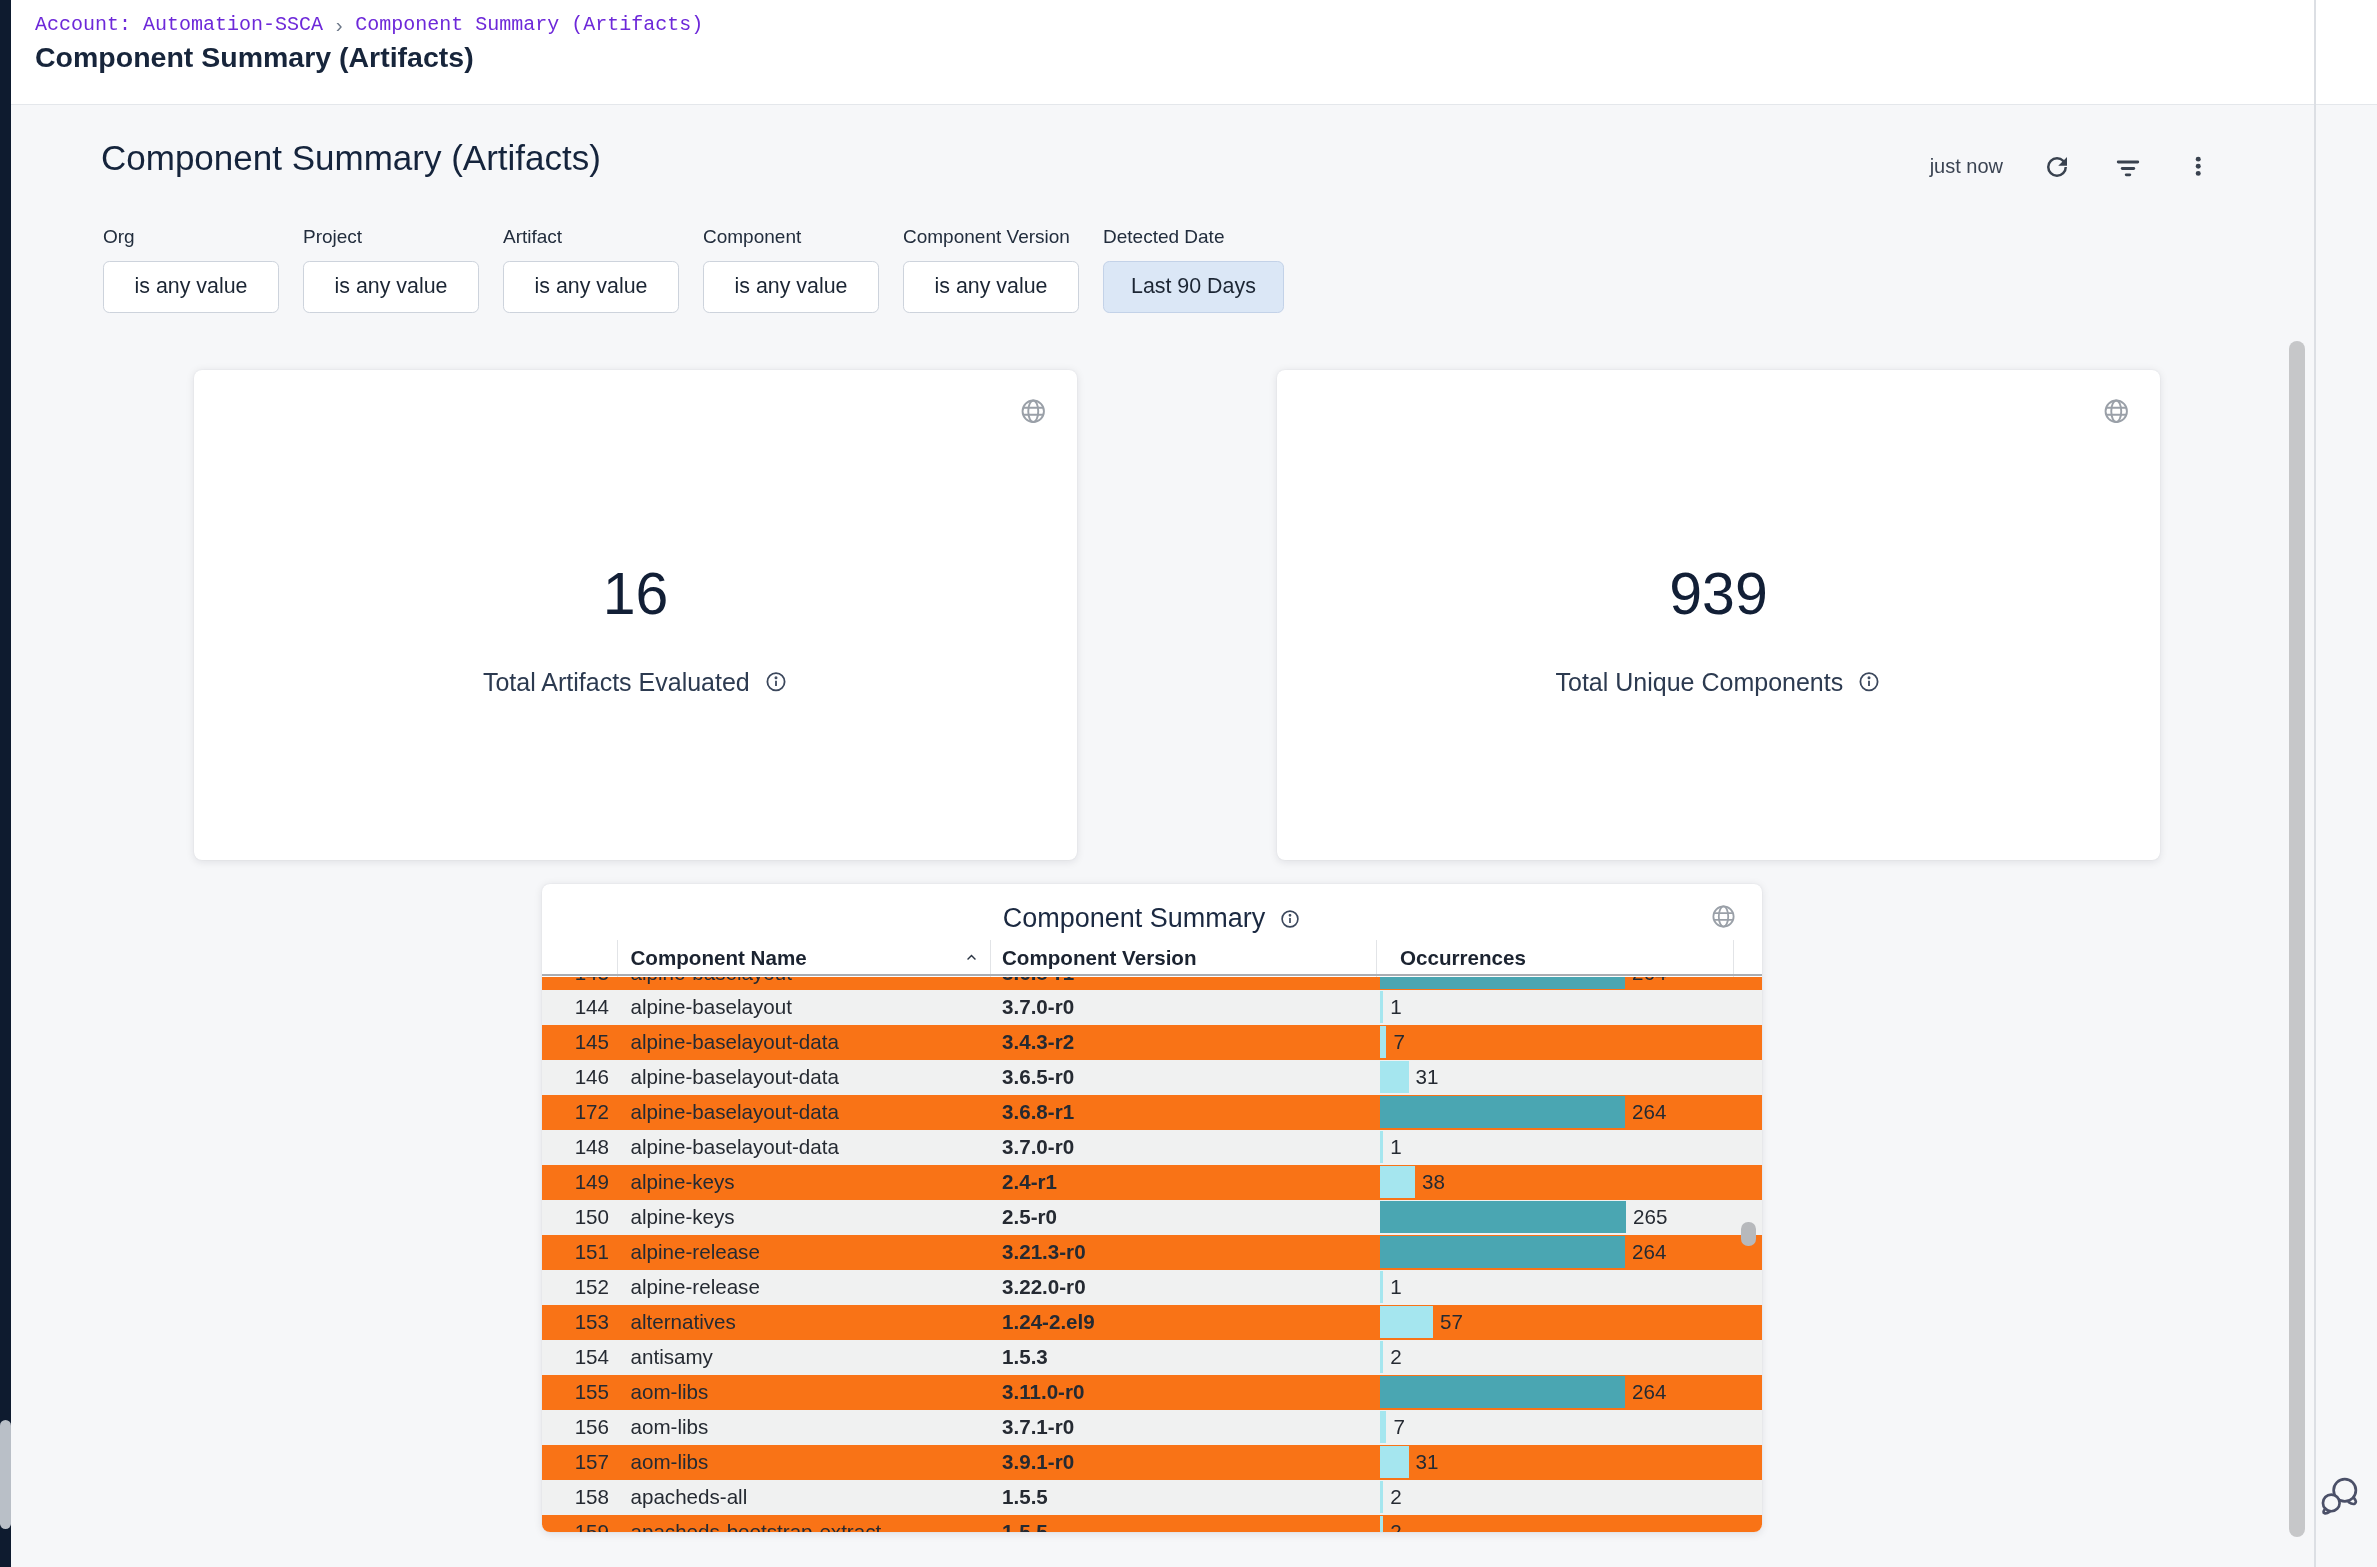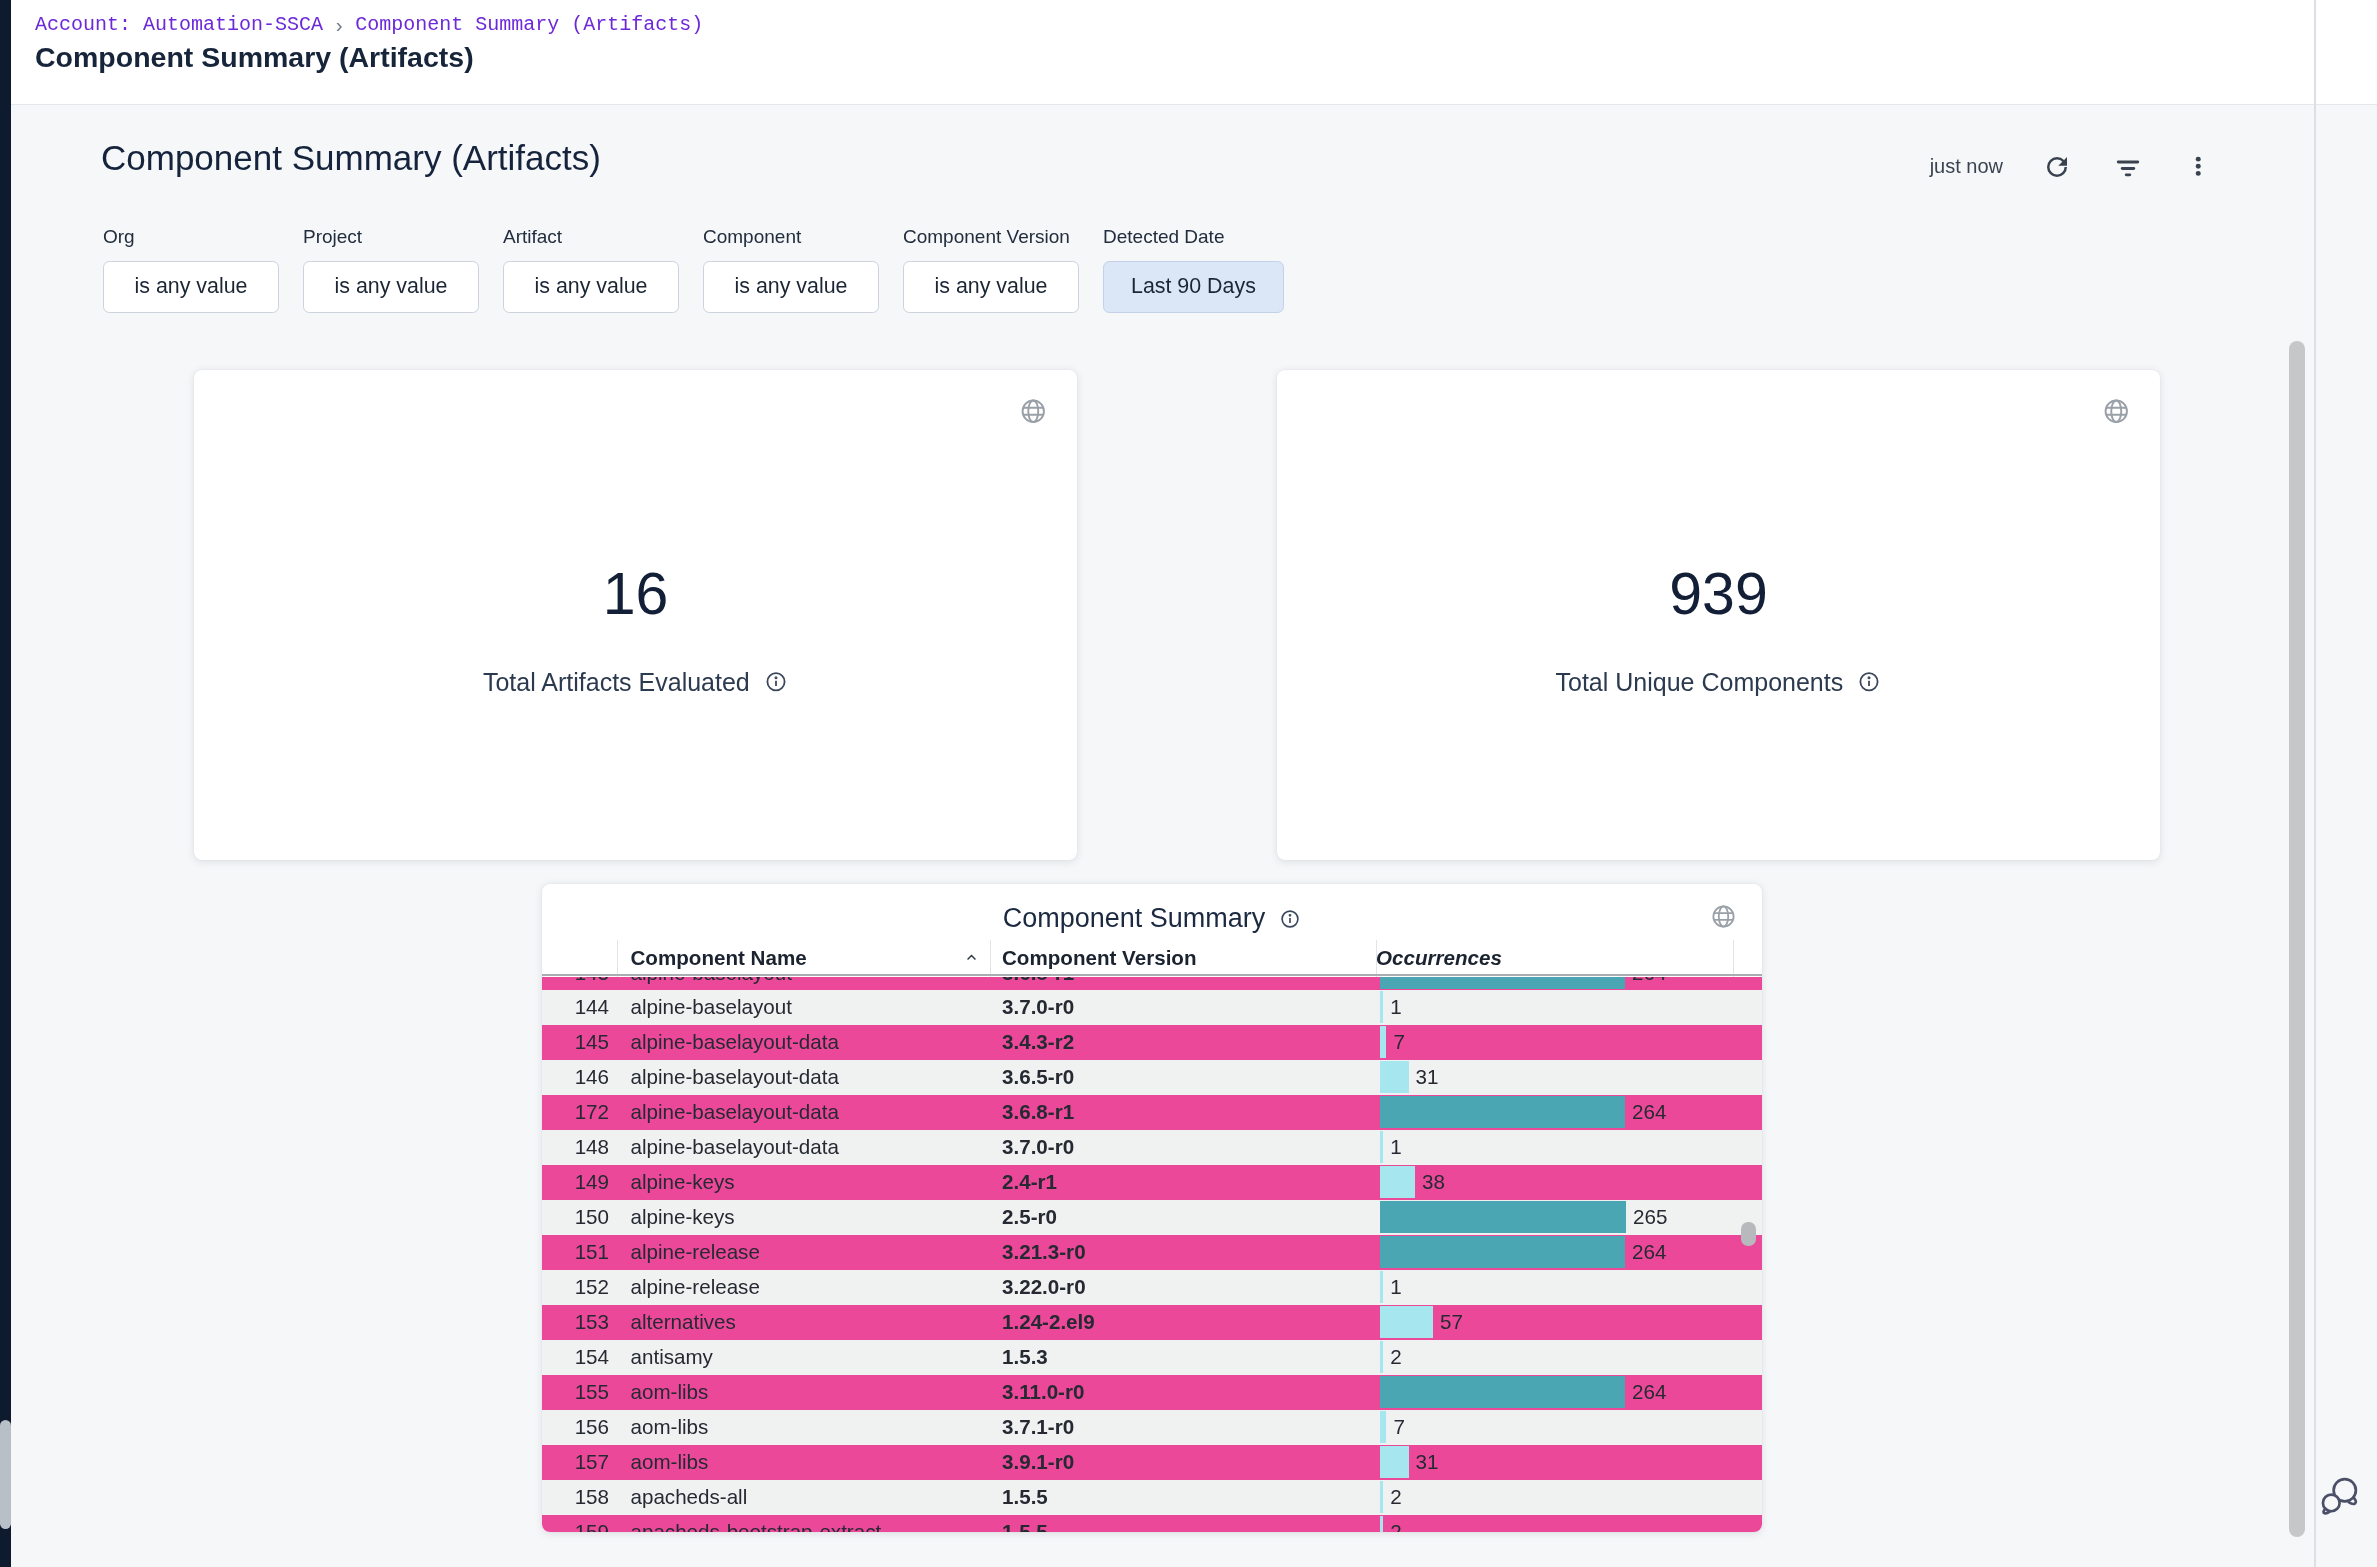--- a/index.html
+++ b/index.html
@@ -42,26 +42,26 @@
   .table-card{position:absolute;left:531px;top:779px;width:1220px;height:648px;background:#ffffff;border-radius:8px;
         box-shadow:0 1.6px 8px rgba(16,24,40,.10),0 0 1.6px rgba(16,24,40,.08);overflow:hidden;}
   .tc-title{position:absolute;top:19px;left:0;width:100%;display:flex;justify-content:center;align-items:center;gap:14px;
         font-size:27px;color:#1b2941;}
   .tc-globe{position:absolute;top:19px;right:25px;cursor:pointer;}
   .thead{position:absolute;top:56px;left:0;width:100%;height:35px;display:flex;align-items:center;
         font-weight:bold;font-size:20.6px;color:#1b2330;}
   .h-num{width:75px;box-sizing:border-box;}
   .h-name{width:373px;box-sizing:border-box;padding-left:13.5px;padding-right:9.5px;display:flex;align-items:center;justify-content:space-between;cursor:pointer;}
   .h-ver{width:386px;box-sizing:border-box;padding-left:12px;cursor:pointer;}
-  .h-occ{width:357px;box-sizing:border-box;padding-left:0;cursor:pointer;font-style:italic;}
+  .h-occ{width:357px;box-sizing:border-box;padding-left:24px;cursor:pointer;}
   .head-sep{position:absolute;top:90px;left:0;width:100%;height:2.4px;background:#aaadb2;}
   .col-line{position:absolute;top:56px;bottom:0;width:0.8px;background:#e2e4e7;}
   .cl1{left:75px;} .cl2{left:448px;} .cl3{left:834px;} .cl4{left:1191px;}
   .tbody{position:absolute;top:93px;left:0;right:0;bottom:0;overflow:hidden;}
-  .t-row{display:flex;align-items:center;height:35px;font-size:20.6px;color:#252a32;background:#ec4899;}
+  .t-row{display:flex;align-items:center;height:35px;font-size:20.6px;color:#252a32;background:#f97316;}
   .t-row.stripe{background:#f0f1f1;}
   .c-num{width:75px;box-sizing:border-box;text-align:right;padding-right:8px;}
   .c-name{width:373px;box-sizing:border-box;padding-left:13.5px;white-space:nowrap;overflow:hidden;}
   .c-ver{width:386px;box-sizing:border-box;padding-left:12px;white-space:nowrap;font-weight:bold;}
   .c-occ{width:357px;box-sizing:border-box;padding-left:4px;display:flex;align-items:center;}
   .bar{height:32px;flex:0 0 auto;}
   .bar-label{margin-left:7.1px;}
   .partial-row{height:12.7px;overflow:hidden;background:#ffffff;}
   .partial-row .t-row{margin-top:-22px;}
   .table-thumb{position:absolute;right:6.3px;top:338px;width:14.3px;height:24px;border-radius:7.1px;background:#b7b9bc;cursor:pointer;}

